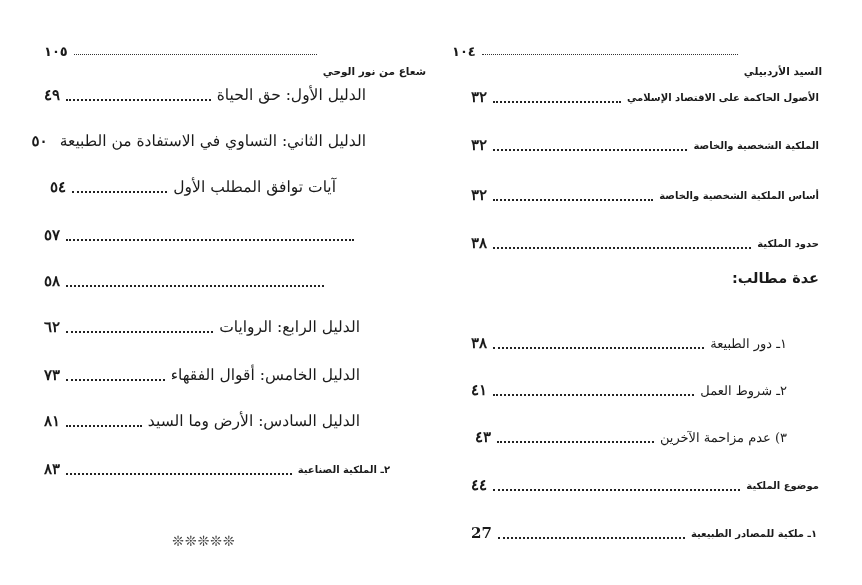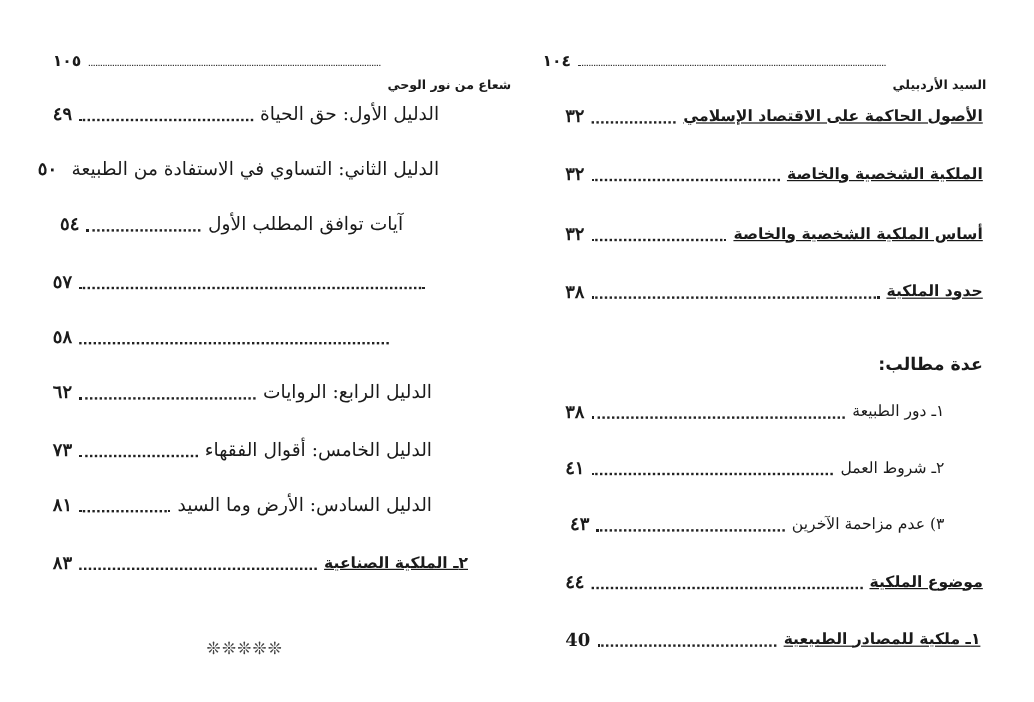--- a/index.html
+++ b/index.html
@@ -28,21 +28,21 @@
 
     .entry {
       position: absolute; height: 26px; display: flex; direction: rtl; align-items: center;
     }
     .entry .label { white-space: nowrap; font-size: 15.5px; }
     .entry .dots {
       flex: 1; height: 1px; margin: 0 6px; align-self: flex-end; margin-bottom: 7px;
       border-bottom: 2px dotted #222;
     }
     .entry .num { white-space: nowrap; font-size: 15px; font-weight: bold; }
-    .entry.bold .label { font-weight: bold; font-family: "DejaVu Sans", "Liberation Sans", sans-serif; font-size: 13px; text-decoration: underline; }
+    .entry.bold .label { font-weight: bold; font-family: "DejaVu Sans", "Liberation Sans", sans-serif; font-size: 10px; }
     .entry.heading .label { font-weight: bold; font-family: "DejaVu Sans", "Liberation Sans", sans-serif; font-size: 14.5px; }
     .entry.small .label { font-size: 13px; }
 
     .stars {
       position: absolute; left: 172px; top: 533px; width: 64px; text-align: center;
       font-size: 14px; letter-spacing: 1px; color: #444;
       font-family: "DejaVu Sans", sans-serif;
     }
   </style>
 </head>
@@ -124,21 +124,21 @@
     <div class="entry bold" style="top:182px; left:40px; width:348px;">
       <span class="label">أساس الملكية الشخصية والخاصة</span>
       <span class="dots"></span>
       <span class="num">٣٢</span>
     </div>
     <div class="entry bold" style="top:230px; left:40px; width:348px;">
       <span class="label">حدود الملكية</span>
       <span class="dots"></span>
       <span class="num">٣٨</span>
     </div>
-    <div class="entry heading" style="top:291px; left:40px; width:348px;text-align:center;">
+    <div class="entry heading" style="top:265px; left:40px; width:348px;text-align:center;">
       <span class="label">عدة مطالب:</span>
     </div>
     <div class="entry small" style="top:330px; left:40px; width:316px;">
       <span class="label">١ـ دور الطبيعة</span>
       <span class="dots"></span>
       <span class="num">٣٨</span>
     </div>
     <div class="entry small" style="top:377px; left:40px; width:316px;">
       <span class="label">٢ـ شروط العمل</span>
       <span class="dots"></span>
@@ -150,16 +150,16 @@
       <span class="num">٤٣</span>
     </div>
     <div class="entry bold" style="top:472px; left:40px; width:348px;">
       <span class="label">موضوع الملكية</span>
       <span class="dots"></span>
       <span class="num">٤٤</span>
     </div>
     <div class="entry bold" style="top:520px; left:40px; width:346px;">
       <span class="label">١ـ ملكية للمصادر الطبيعية</span>
       <span class="dots"></span>
-      <span class="num">40</span>
+      <span class="num">27</span>
     </div>
   </div>
 </div>
 
 </body></html>

